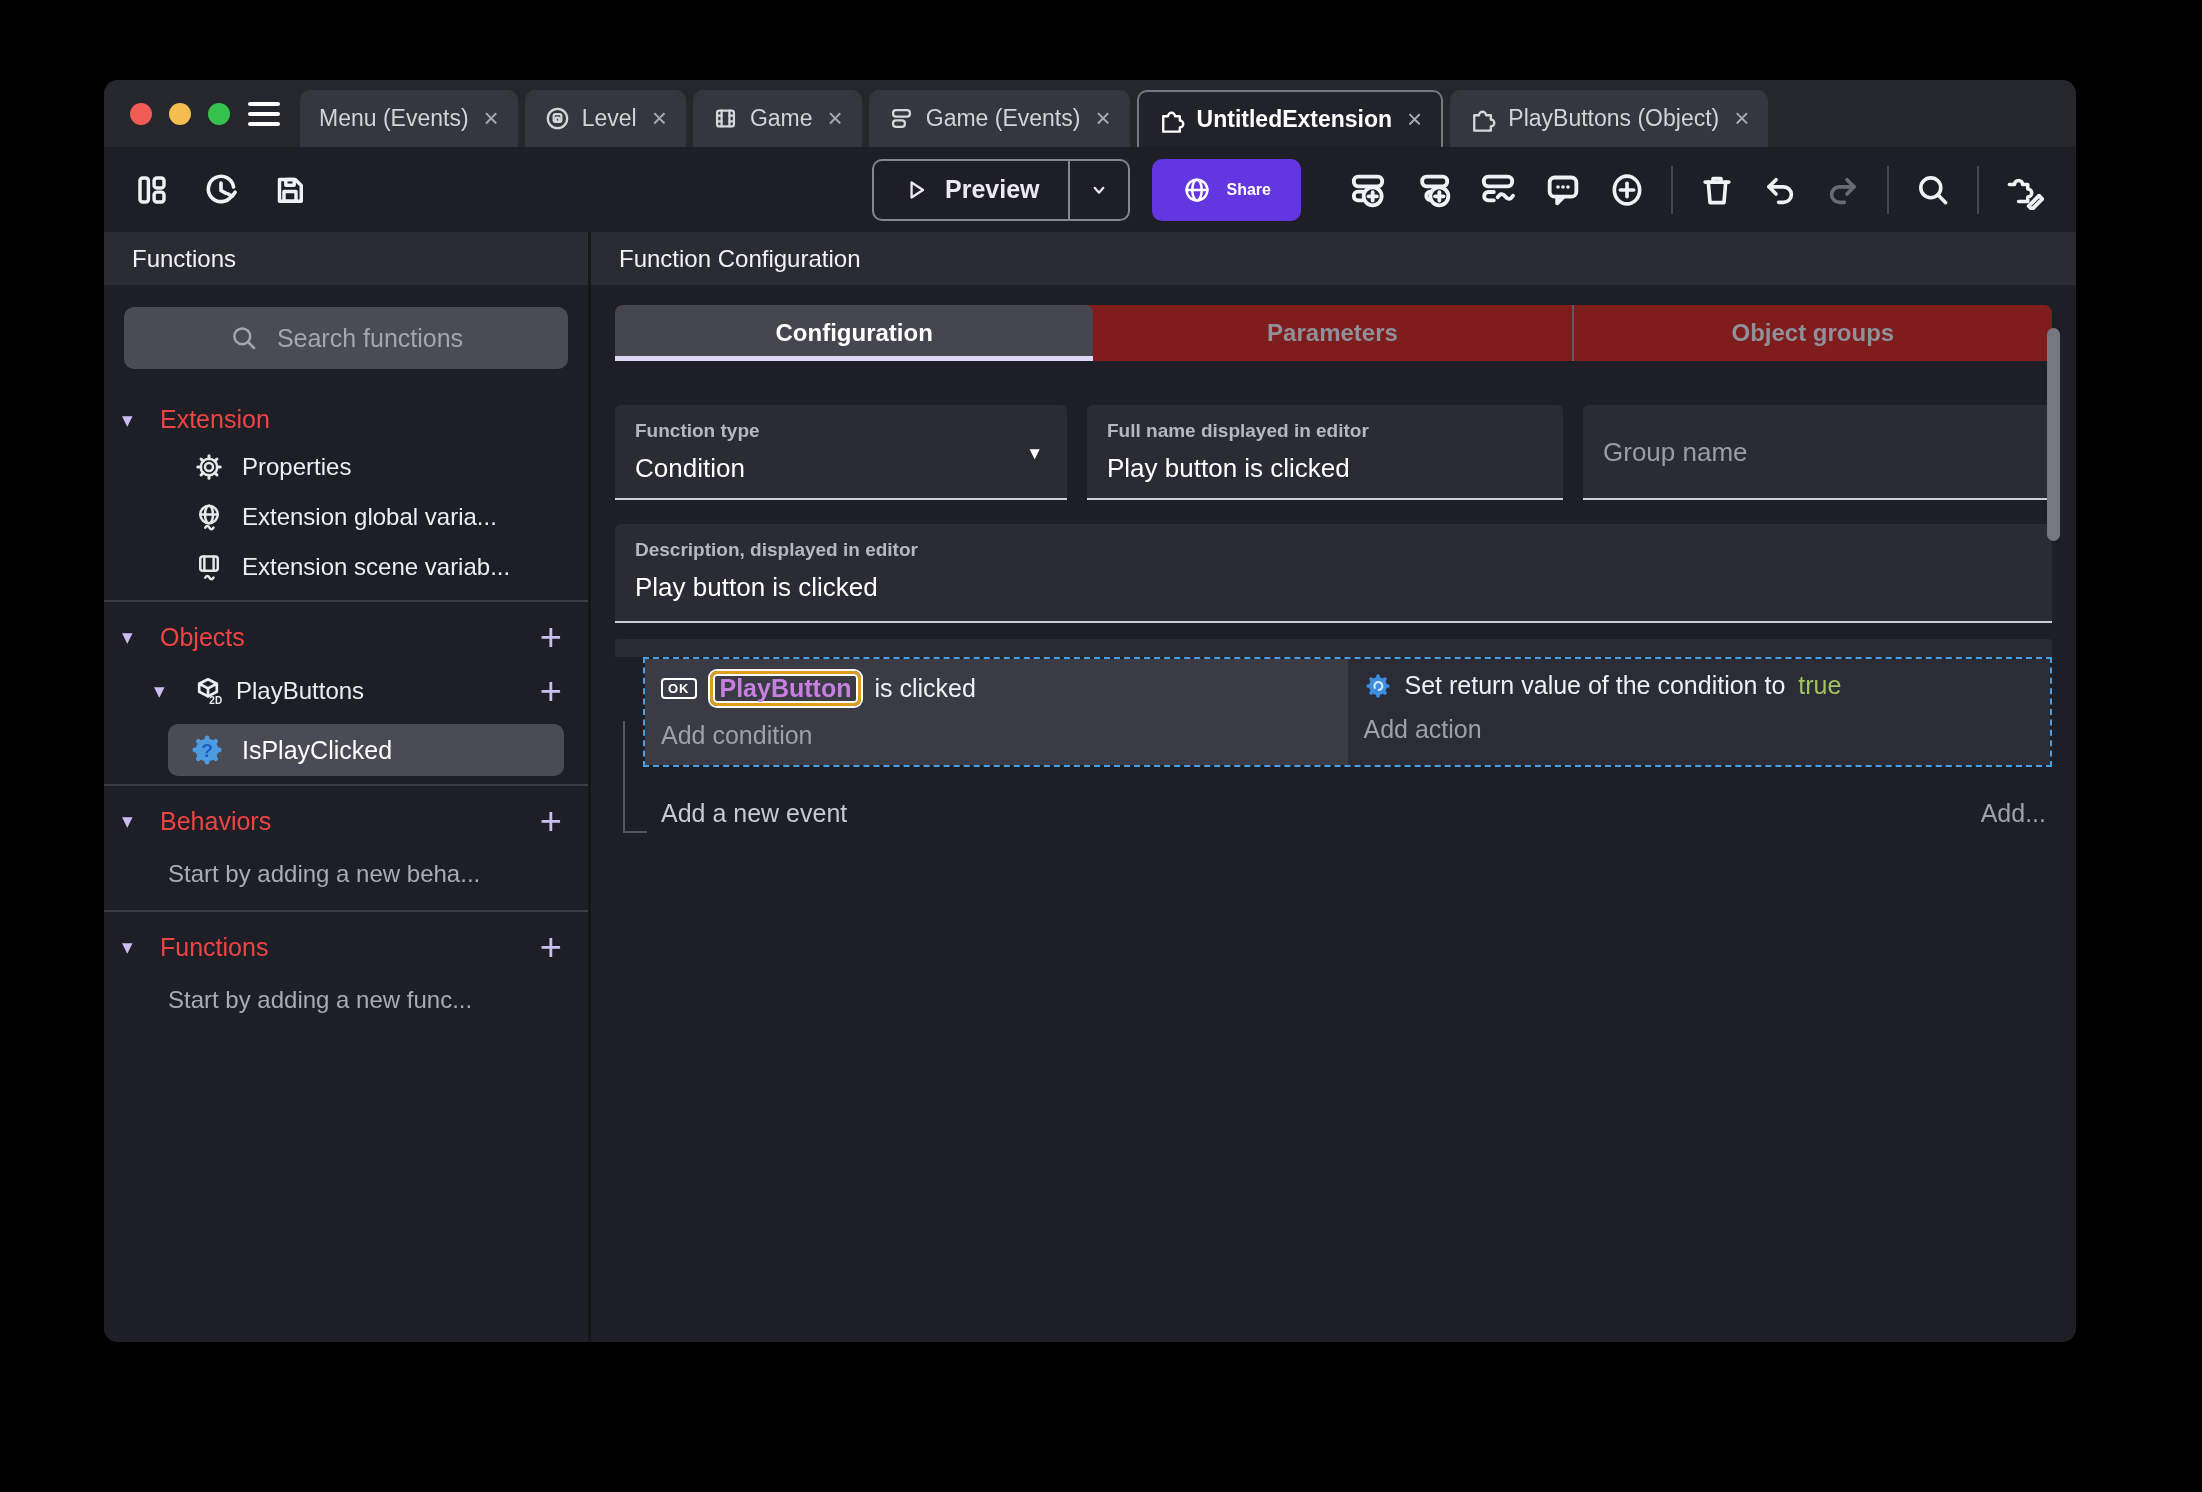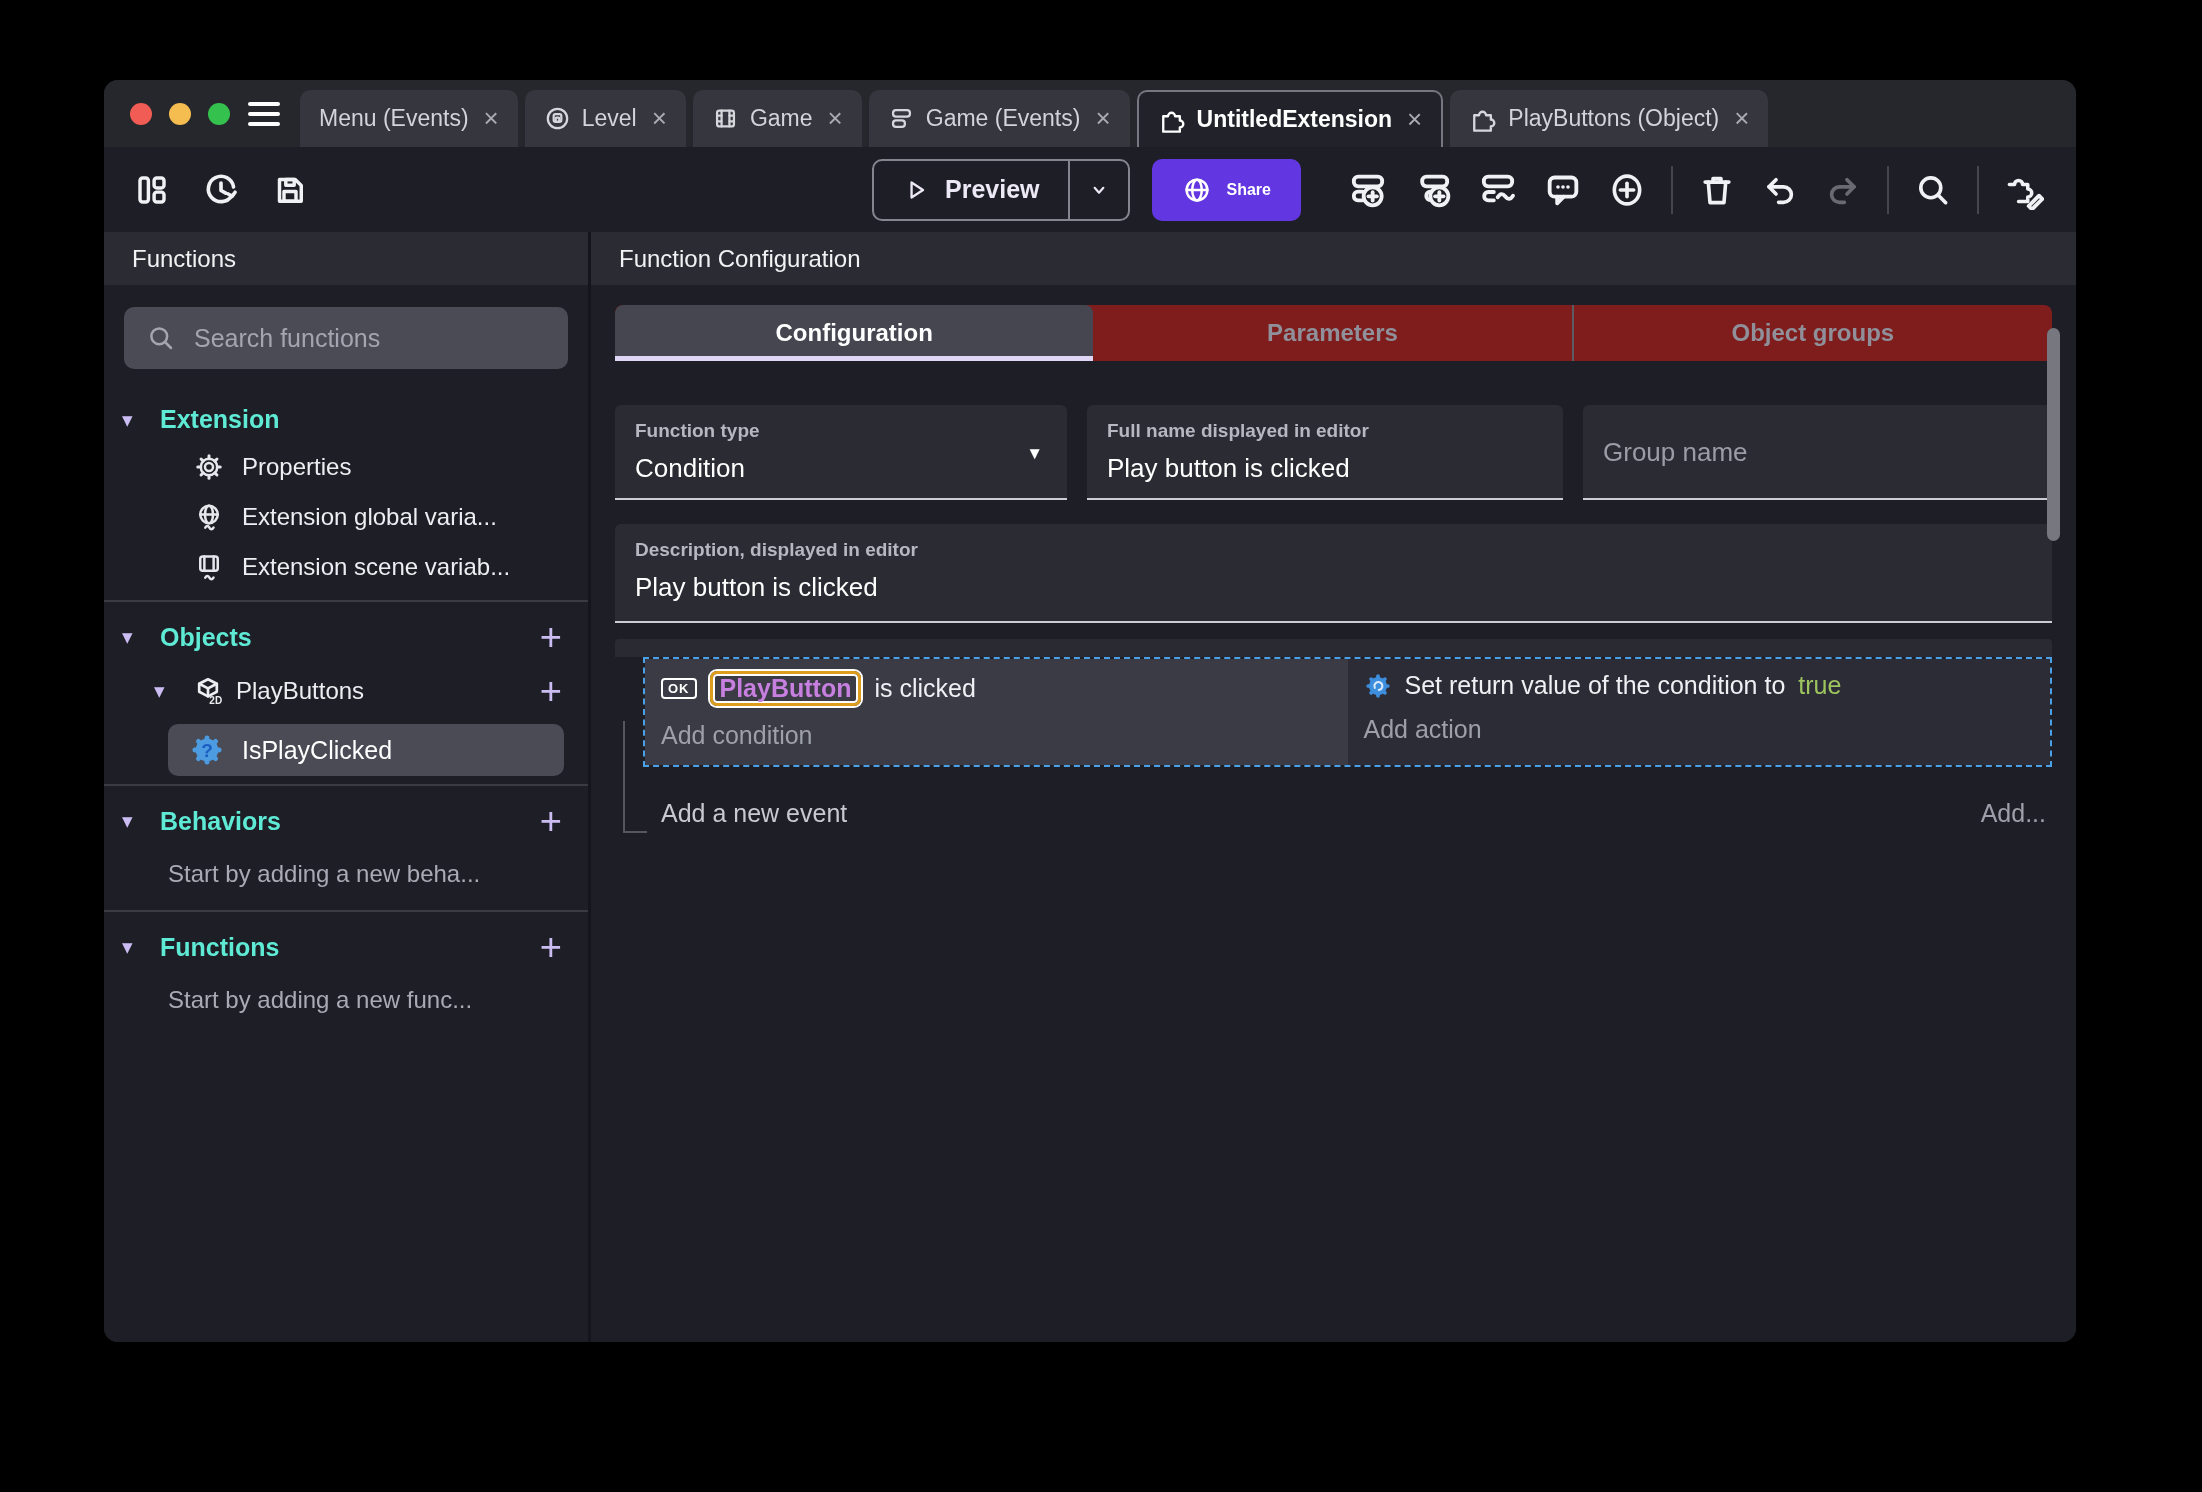--- a/index.html
+++ b/index.html
@@ -42,27 +42,27 @@
 
   
   .content { flex:1; display:flex; min-height:0; }
   .sidebar { width:487px; flex-shrink:0; display:flex; flex-direction:column;
              border-right:3px solid #15161b; background:#1e1f26; }
   .panel-header { height:53px; background:#2b2c33; display:flex; align-items:center;
                   padding:0 28px; font-size:24px; color:#f2f2f5; flex-shrink:0; }
   .sidebar-body { flex:1; padding-top:22px; overflow:hidden; }
 
   .search-box { margin:0 20px 28px; height:62px; background:#4a4b55; border-radius:10px;
-                display:flex; align-items:center; gap:18px; padding:0 22px; }
+                display:flex; align-items:center; gap:18px; padding:0 22px;justify-content:center; }
   .search-box .ph { color:#a4a5b0; font-size:25px; }
   .search-box .ic { color:#a4a5b0; }
 
   .section-header { display:flex; align-items:center; gap:12px; padding:8px 26px 8px 18px; }
   .tri { color:#cbbcf2; font-size:21px; width:26px; flex-shrink:0; }
-  .section-title { color:#5eead4; font-weight:bold; font-size:25px; flex:1; }
+  .section-title { color:#ef4444; font-weight:normal; font-size:25px; flex:1; }
   .plus { color:#cbbcf2; font-size:38px; font-weight:200; line-height:1; }
   .side-item { display:flex; align-items:center; gap:18px; padding:10px 24px 10px 90px;
                color:#eceef2; font-size:24px; }
   .side-item .ic { color:#e6e7ec; flex-shrink:0; }
   .obj-row { display:flex; align-items:center; gap:12px; padding:8px 26px 8px 50px;
              color:#eceef2; font-size:24px; }
   .fn-selected { margin:6px 24px 8px 64px; background:#4a4b55; border-radius:10px;
                  padding:9px 22px; display:flex; gap:18px; align-items:center;
                  font-size:25px; color:#fff; }
   .muted-item { color:#a9aab4; font-size:24px; padding:12px 24px 14px 64px; }

